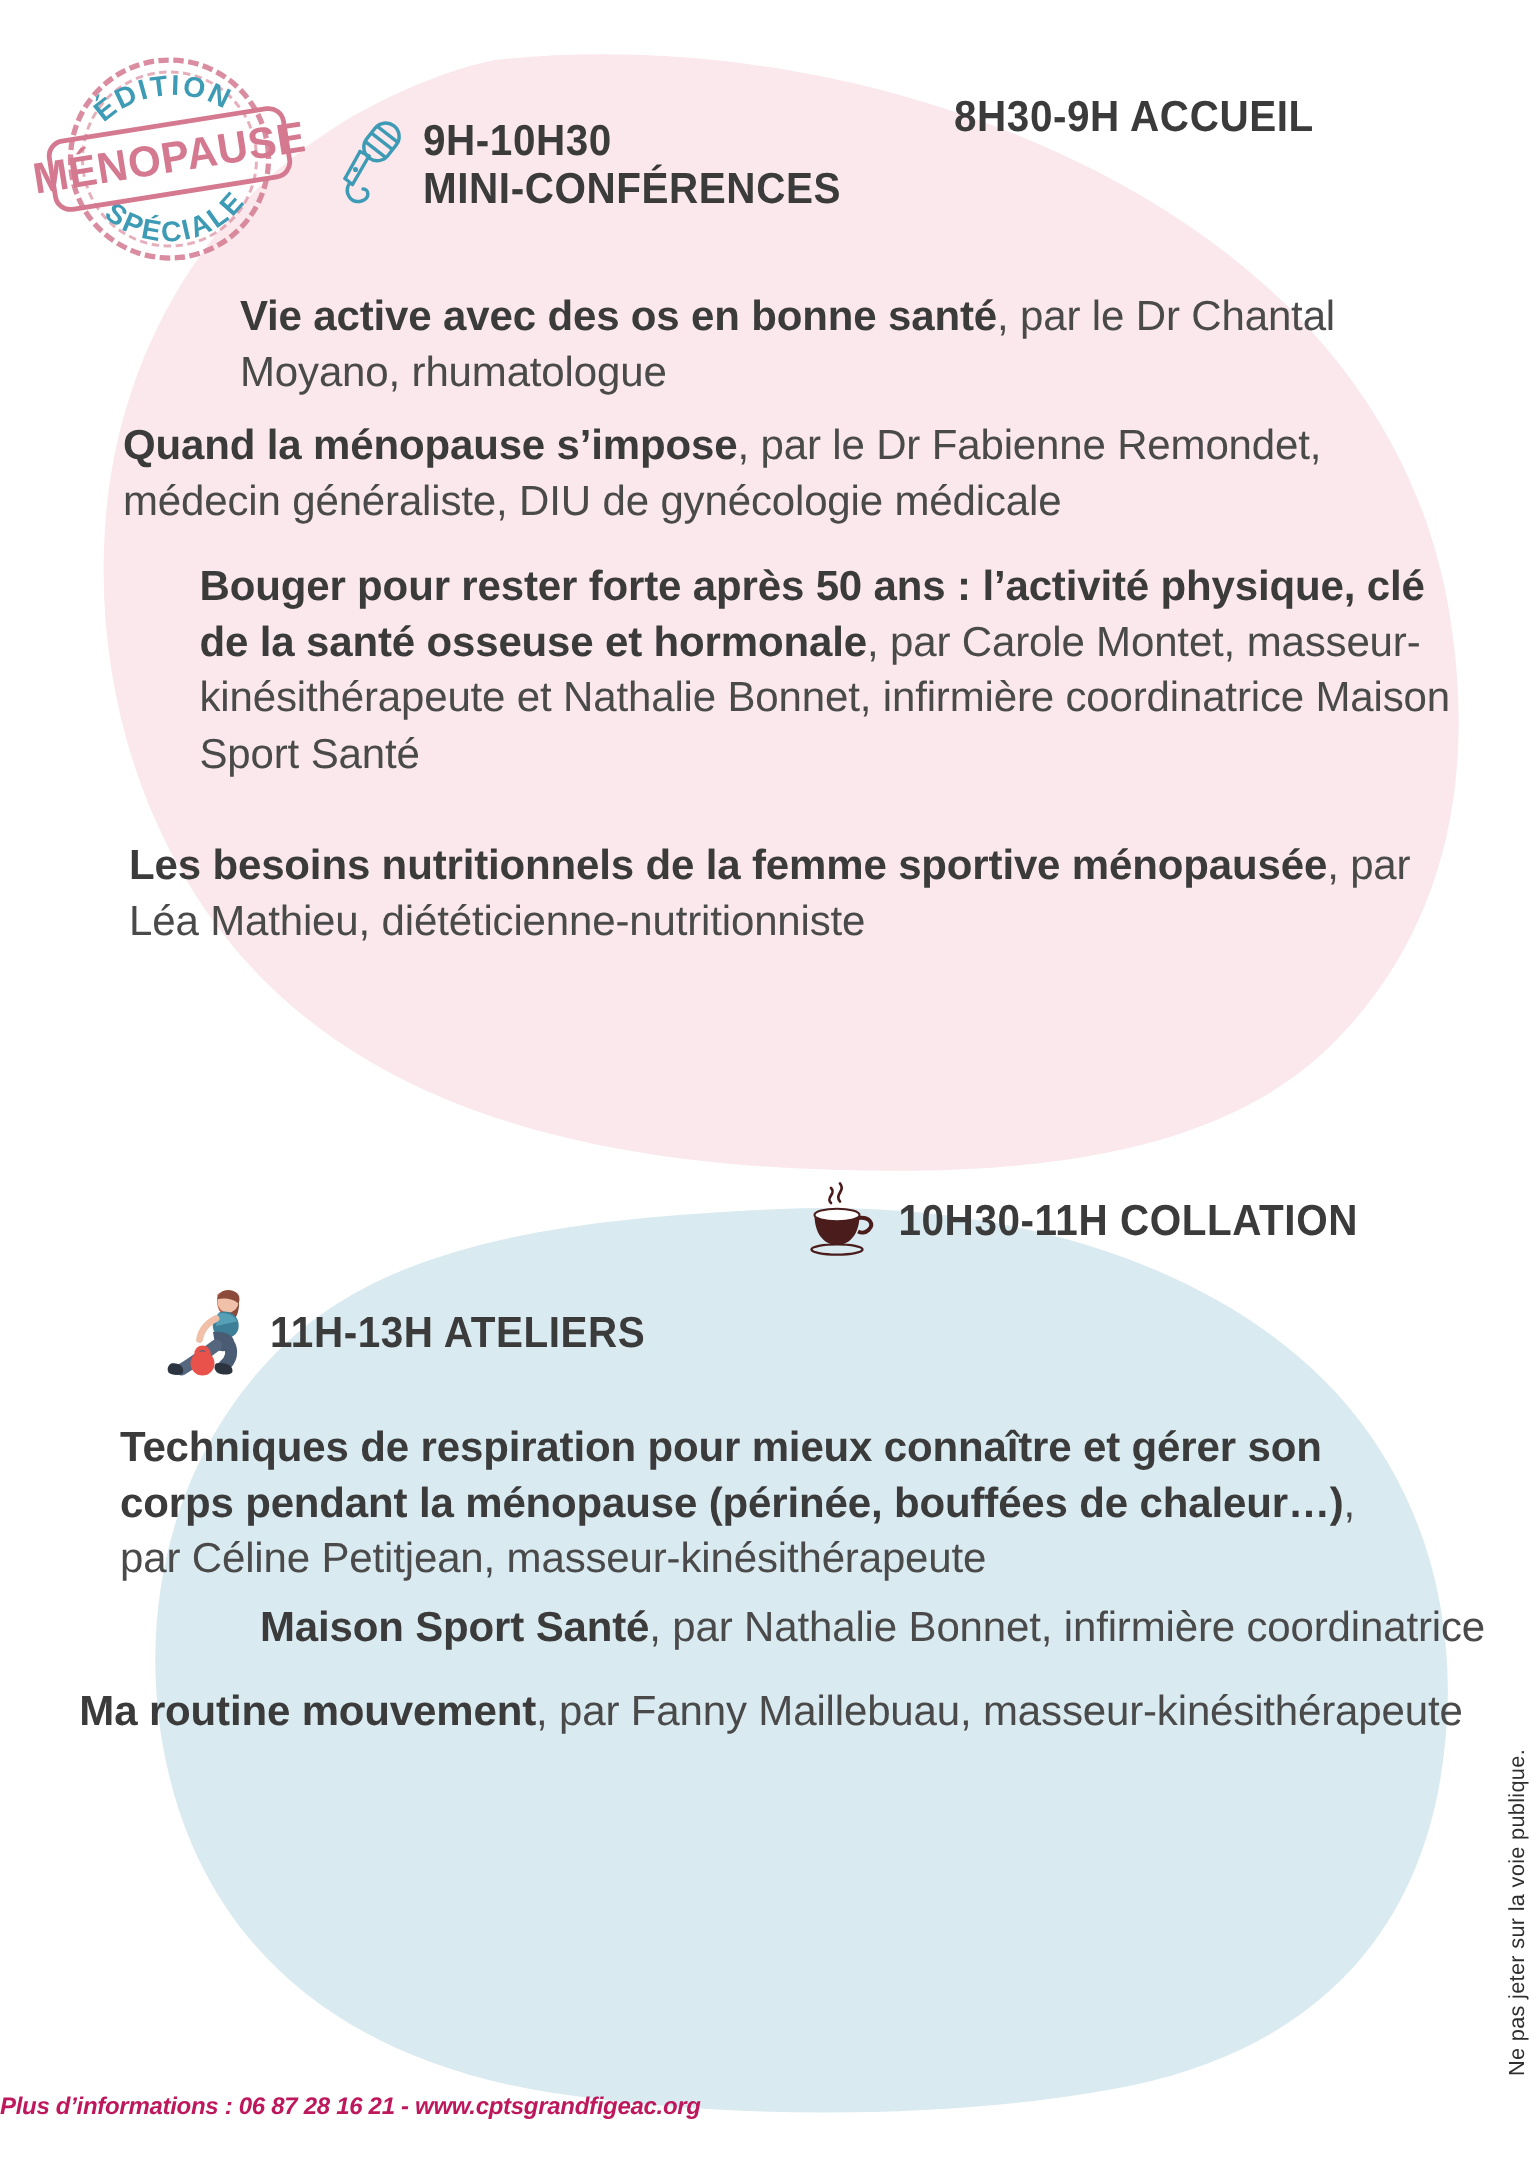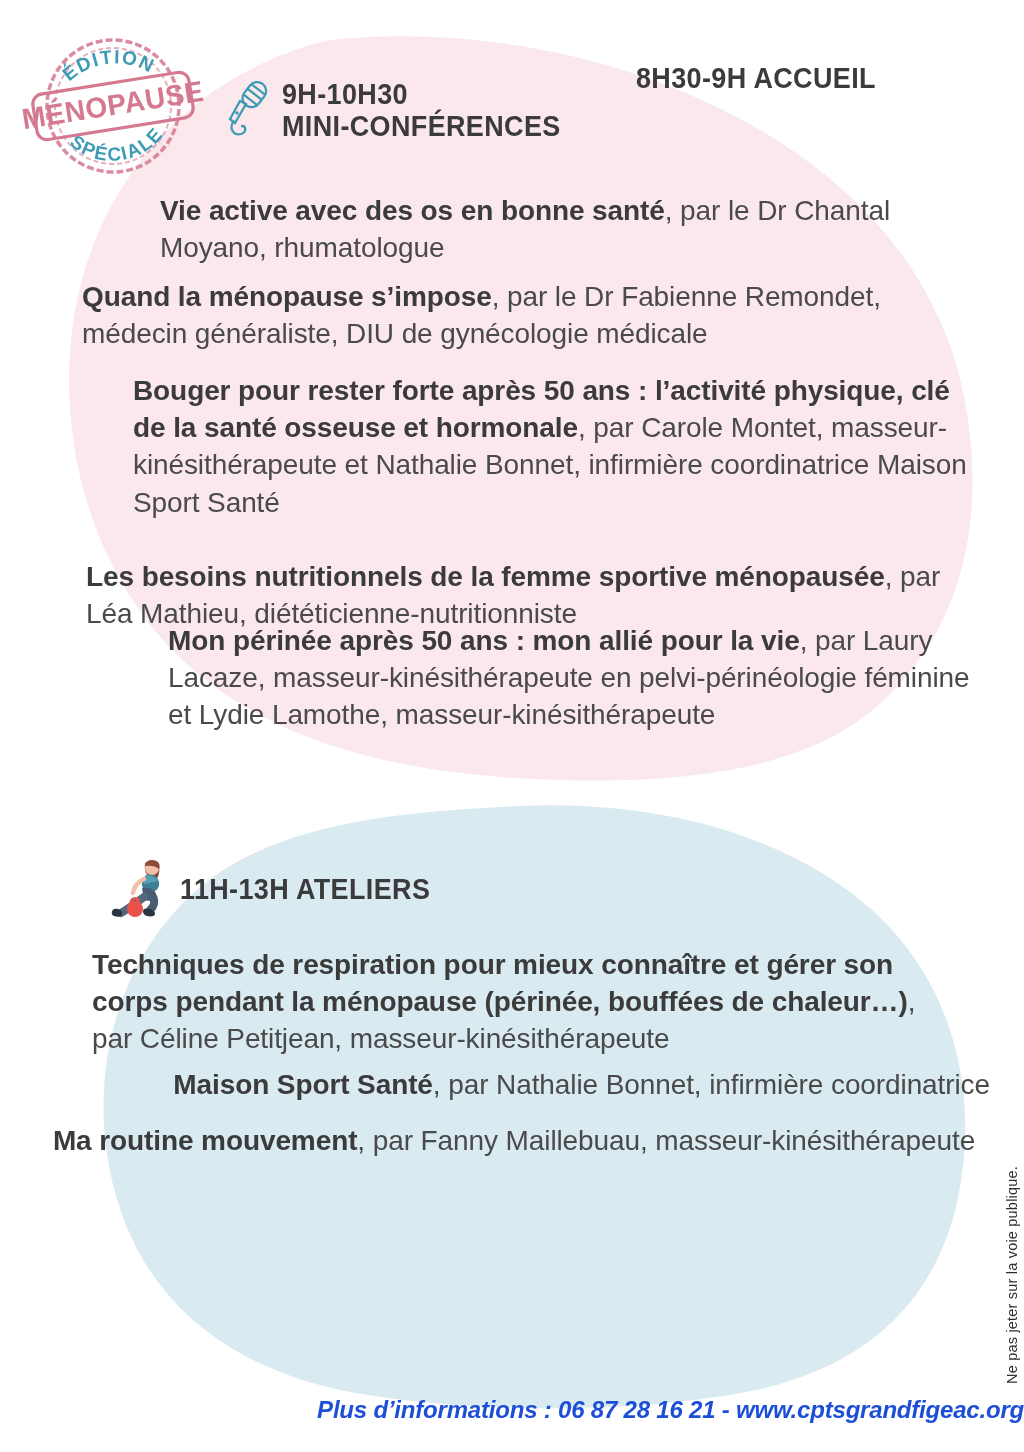--- a/index.html
+++ b/index.html
@@ -112,37 +112,37 @@
   .c-left   { text-align: left; }
 
   
   #c1 { left: 160px; top: 192px; width: 780px; }
   #c2 { left: 82px;  top: 278px; width: 880px; }
   #c3 { left: 133px; top: 372px; width: 855px; }
   #c4 { left: 86px;  top: 530px; width: 880px; margin-top: 28px; }
   #c5 { left: 168px; top: 622px; width: 810px; }
 
   
-  #w1 { left: 92px;  top: 946px;  width: 870px; }
+  #w1 { left: 80px;  top: 946px;  width: 870px; }
   #w2 { left: 40px;  top: 1066px; width: 950px; text-align: right; }
   #w3 { left: 34px;  top: 1122px; width: 960px; text-align: center; }
   #w4 { left: 108px; top: 1183px; width: 860px; }
   #w5 { left: 60px;  top: 1270px; width: 900px; text-align: center; }
 
   
   #footer {
     position: absolute;
     left: 0;
     top: 1396px;
     width: 1024px;
-    text-align: right;
+    text-align: left;
     font-style: italic;
     font-weight: bold;
-    font-size: 24px;
-    color: #1d4ed8;
+    font-size: 16px;
+    color: #be185d;
     letter-spacing: -0.2px;
     z-index: 6;
   }
 
   
   #legal {
     position: absolute;
     right: 4px;
     top: 1166px;
     font-size: 14.5px;
@@ -232,24 +232,35 @@
     </div>
     <div class="entry c-left" id="c2">
       <b>Quand la ménopause s’impose</b><span>, par le Dr Fabienne Remondet, médecin généraliste, DIU de gynécologie médicale</span>
     </div>
     <div class="entry c-left" id="c3">
       <b>Bouger pour rester forte après 50 ans : l’activité physique, clé de la santé osseuse et hormonale</b><span>, par Carole Montet, masseur-kinésithérapeute et Nathalie Bonnet, infirmière coordinatrice Maison Sport Santé</span>
     </div>
     <div class="entry c-left" id="c4">
       <b>Les besoins nutritionnels de la femme sportive ménopausée</b><span>, par Léa Mathieu, diététicienne-nutritionniste</span>
     </div>
-    <div class="entry c-left" id="c5">
-      <b>Mon périnée après 50 ans : mon allié pour la vie</b><span>, par Laury Lacaze, masseur-kinésithérapeute en pelvi-périnéologie féminine et Lydie Lamothe, masseur-kinésithérapeute</span>
-    </div>
-
+
+    <div class="sec-head" id="head-collation">
+      <svg class="coffee-icon" viewBox="0 0 52 52">
+        <g fill="none" stroke="#4a1c1c" stroke-width="1.8" stroke-linecap="round">
+          <path d="M 19,14 C 15,10 23,8 19,4"></path>
+          <path d="M 25,13 C 21,8 29,6 25,1"></path>
+        </g>
+        <ellipse cx="23" cy="45" rx="17" ry="3.4" fill="none" stroke="#4a1c1c" stroke-width="1.6"></ellipse>
+        <path d="M 8,22 L 38,22 C 38,34 32,42 23,42 C 14,42 8,34 8,22 Z" fill="#4a1c1c"></path>
+        <path d="M 37,24 C 45,23 48,28 44,32 C 42,34 39,34 37,33" fill="none" stroke="#4a1c1c" stroke-width="2.6"></path>
+        <ellipse cx="23" cy="22" rx="15" ry="4.2" fill="#ffffff"></ellipse>
+        <ellipse cx="23" cy="22" rx="15" ry="4.2" fill="none" stroke="#4a1c1c" stroke-width="1.4"></ellipse>
+      </svg>
+      <div class="sec-title">10H30-11H COLLATION</div>
+    </div>
 
     <div class="sec-head" id="head-ateliers">
       <svg class="lunge-icon" viewBox="0 0 60 68">
 
         <path d="M 40,6 C 48,4 53,10 51,18 C 50,24 46,28 42,30 C 40,26 41,18 38,14 Z" fill="#8b4a3a"></path>
         <path d="M 37,8 C 43,3 50,6 50,13 C 50,18 46,21 42,21 C 38,21 36,16 37,8 Z" fill="#b5654f"></path>
 
         <circle cx="44" cy="13" r="7" fill="#f0c0a8"></circle>
         <path d="M 37,11 C 38,5 45,3 50,7 C 52,9 52,12 51,14 C 48,11 42,10 37,11 Z" fill="#8b4a3a"></path>
 

